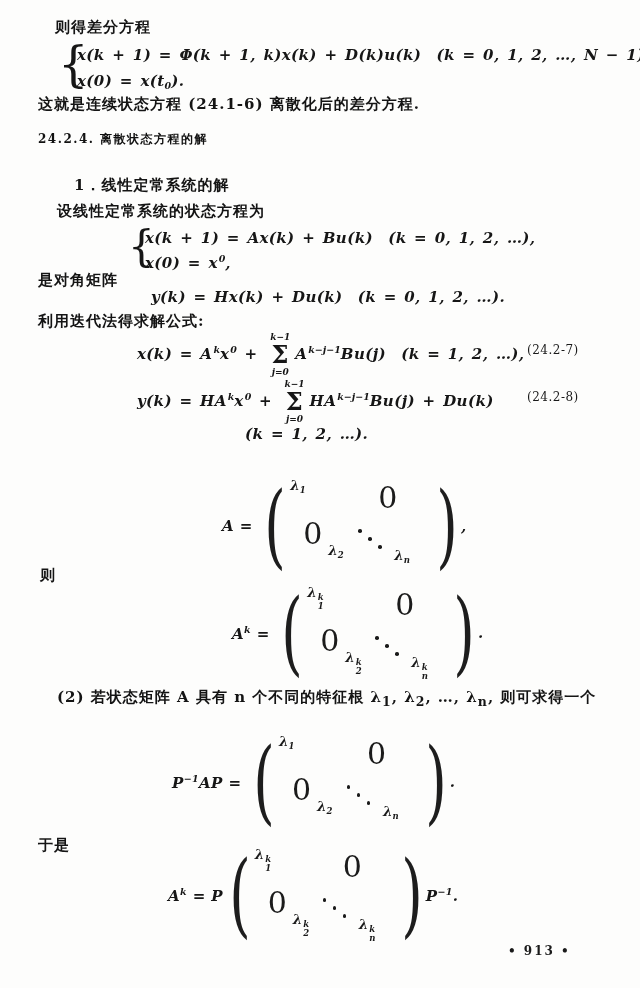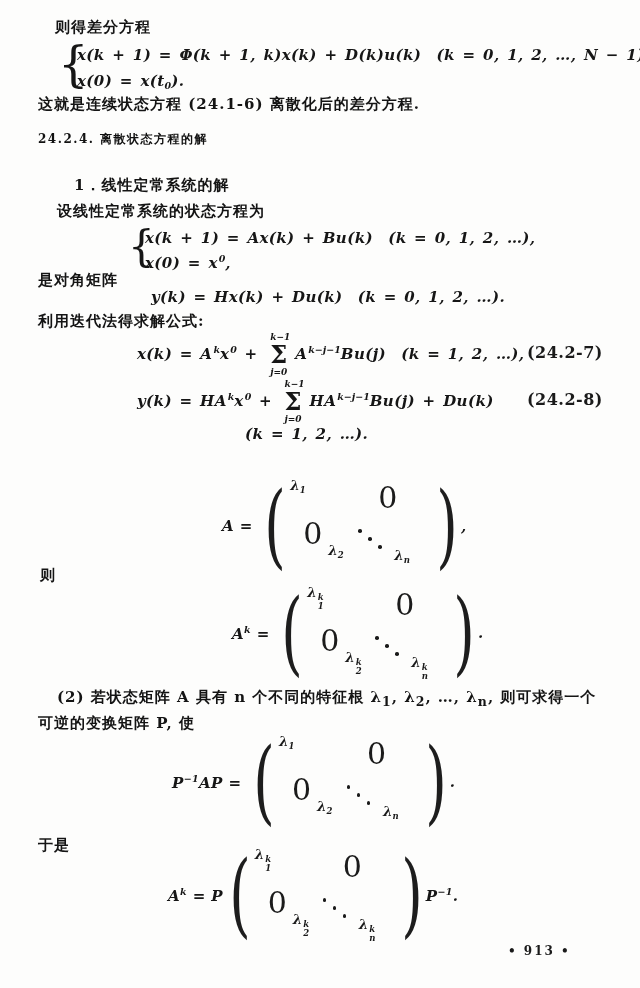--- a/index.html
+++ b/index.html
@@ -23,25 +23,25 @@
   .eqrow{
     position:absolute;white-space:pre;
     font-style:italic;font-weight:700;font-size:15px;
     letter-spacing:.4px;word-spacing:2px;color:#161616;
   }
   .eqrow.tall{height:46px;line-height:46px;}
   .eqrow sup{font-size:9.5px;vertical-align:6px;font-style:italic;margin-left:1px;letter-spacing:0;}
   .eqrow sub{font-size:9.5px;vertical-align:-3px;font-style:italic;letter-spacing:0;}
   .eqlabel{
     position:absolute;white-space:nowrap;
-    font-size:16px;font-weight:700;font-style:normal;letter-spacing:.5px;text-align:center;
+    font-size:12px;font-weight:400;font-style:normal;letter-spacing:.5px;text-align:center;
   }
   
   .sum{
-    display:inline-flex;flex-direction:column;
+    display:inline-flex;flex-direction:column;align-items:center;
     vertical-align:middle;margin:0 5px;line-height:1;
   }
   .sum b{font-size:9px;font-weight:700;font-style:italic;line-height:1.25;letter-spacing:0;}
   .sum s{text-decoration:none;font-size:24px;font-weight:700;font-style:normal;line-height:1;}
   
   .ss{display:inline-flex;flex-direction:column;vertical-align:-4px;margin-left:1px;line-height:1;}
   .ss i{font-style:italic;font-weight:700;font-size:8.5px;height:8.5px;display:block;}
   
   .brace{
     position:absolute;font-weight:400;font-style:normal;color:#161616;
@@ -159,21 +159,20 @@
             <i>n</i>
           </span></span>
       <span class="zero tr">0</span>
       <span class="zero bl">0</span>
     </span>
     <span class="paren">)</span>
     <span class="mrhs">.</span>
   </div>
 
   <div class="cjk" style="left:57px;top:688px">(2) 若状态矩阵 A 具有 n 个不同的特征根 λ<sub>1</sub>, λ<sub>2</sub>, …, λ<sub>n</sub>, 则可求得一个</div>
-  <div class="cjk" style="left:38px;top:714px">可逆的变换矩阵 P, 使</div>
 
   <div class="matrix" style="left:172px;top:732px">
     <span class="mlhs">P<sup>−1</sup>AP = </span>
     <span class="paren">(</span>
     <span class="mgrid">
       <span class="me e1">λ<sub>1</sub></span>
       <span class="me e2">λ<sub>2</sub></span>
       <span class="ddots">
           <i></i>
           <i></i>

